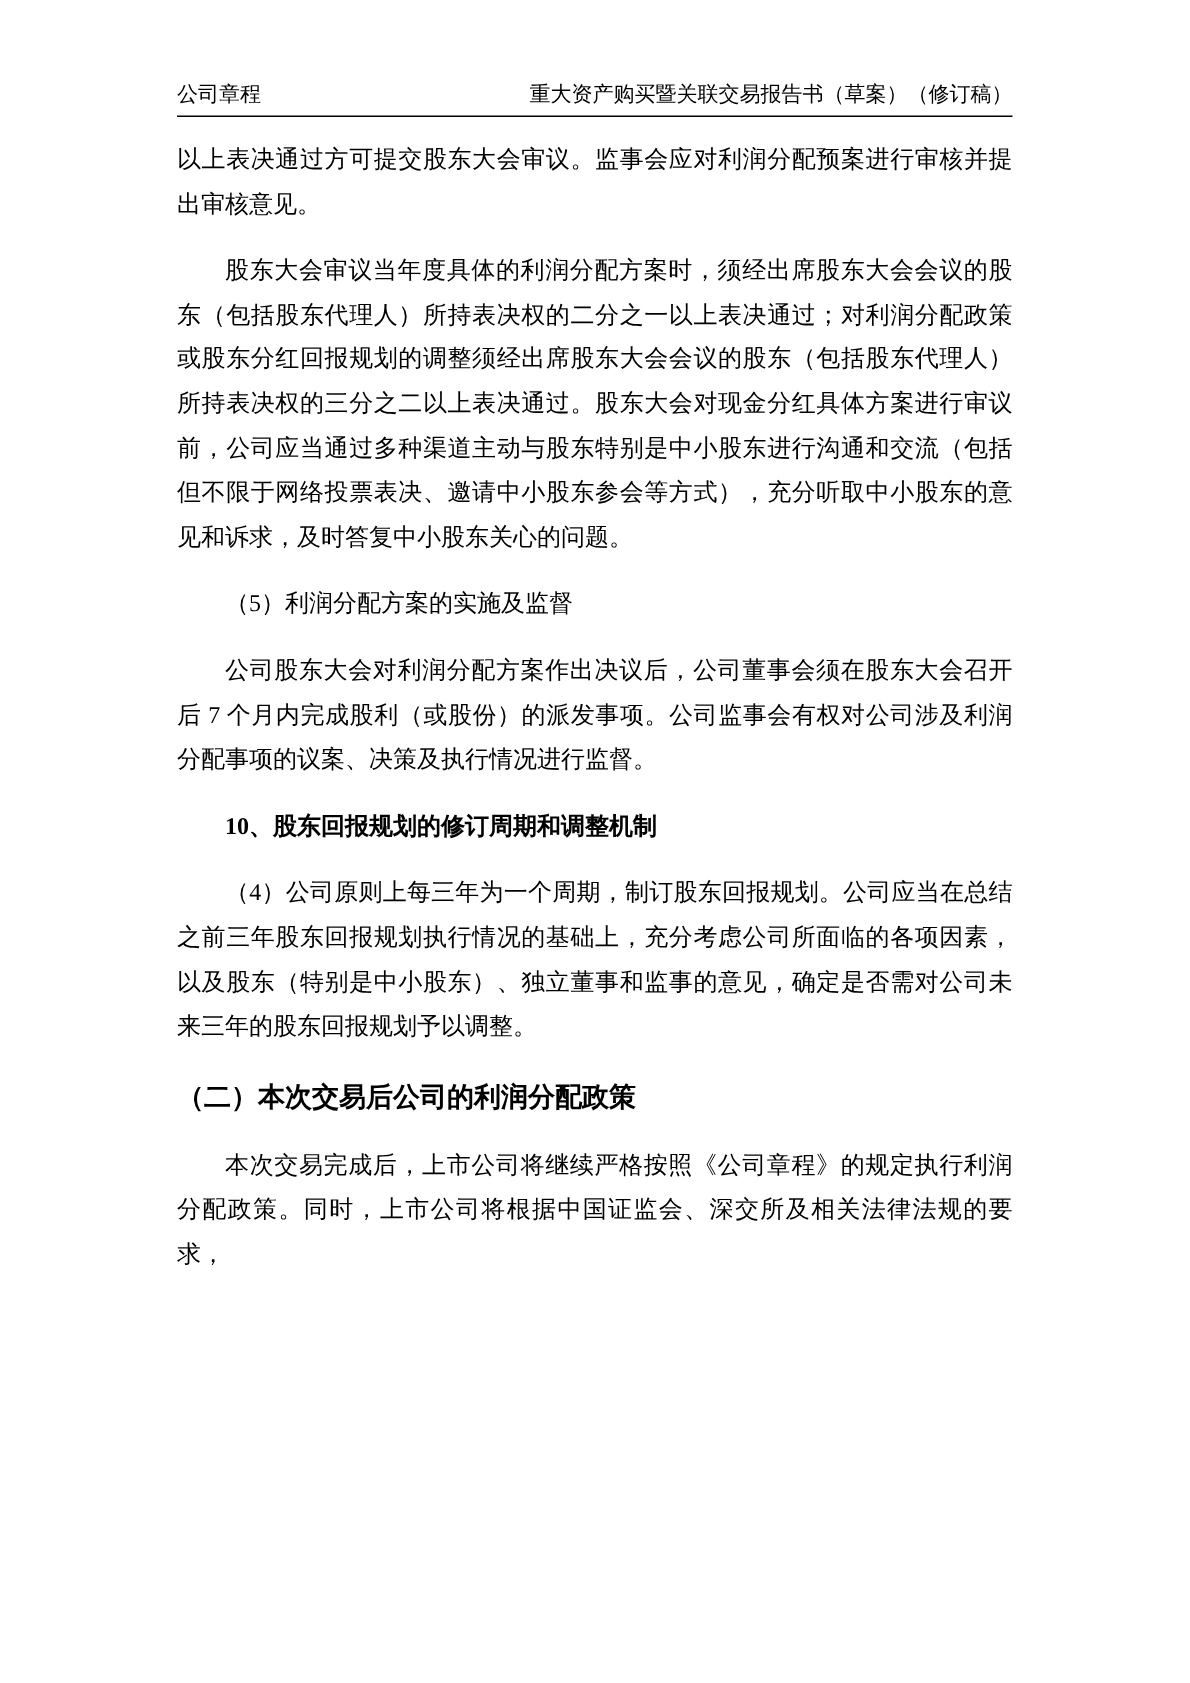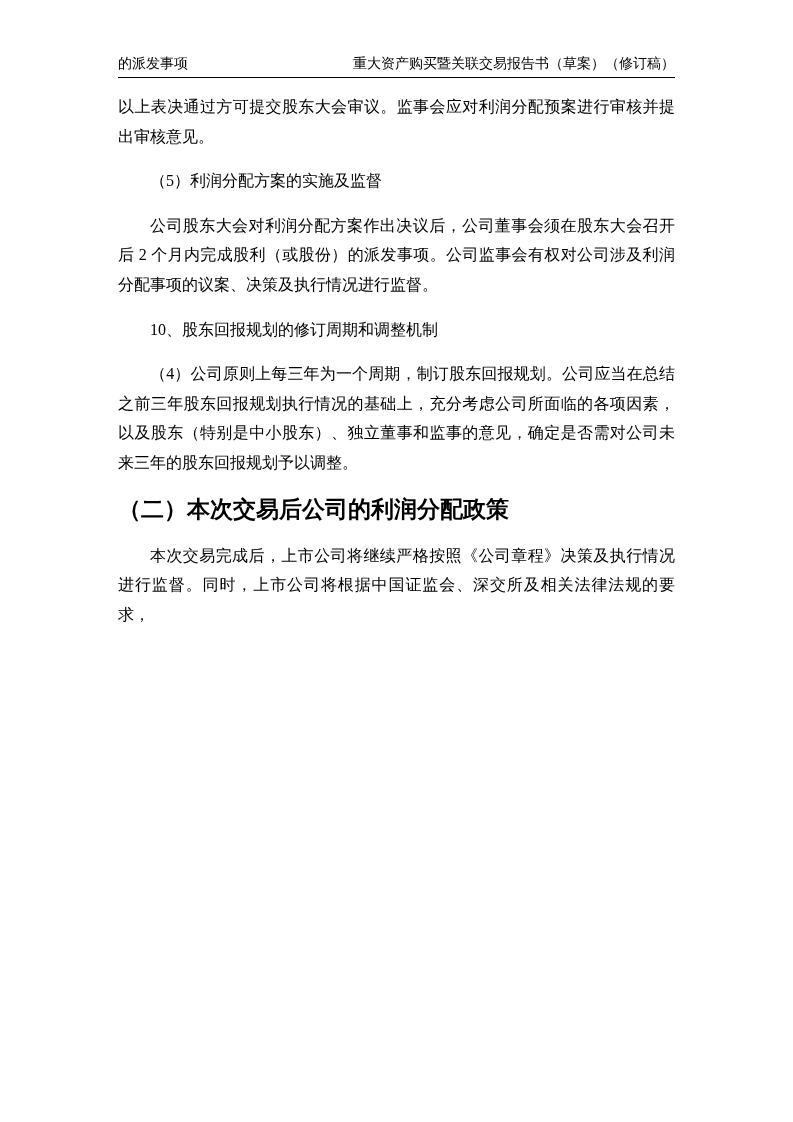--- a/index.html
+++ b/index.html
@@ -42,26 +42,26 @@
     text-justify: inter-ideograph;
   }
   .content p {
     margin: 0 0 15px 0;
     text-indent: 32px;
   }
   .content p.no-indent {
     text-indent: 0;
   }
   .content p.bold-heading {
-    font-weight: normal;
+    font-weight: bold;
   }
   .content p.section-heading {
     font-family: "Liberation Sans", "DejaVu Sans", sans-serif;
     font-weight: bold;
-    font-size: 23px;
+    font-size: 18px;
     line-height: 32px;
     text-indent: 0;
     margin: 4px 0 16px 0;
     text-align: left;
   }
   .footer {
     position: absolute;
     top: 1038px;
     left: 0;
     width: 100%;
@@ -70,40 +70,41 @@
     line-height: 16px;
     padding-left: 44px;
   }
 </style>
 </head>
 <body>
 
 <div class="page">
 
   <div class="header">
-    <span class="left">的派发事项</span>
+    <span class="left">公司章程</span>
     <span class="right">重大资产购买暨关联交易报告书（草案）（修订稿）</span>
   </div>
 
   <div class="content">
     <p class="no-indent">以上表决通过方可提交股东大会审议。监事会应对利润分配预案进行审核并提出审核意见。</p>
 
 
+    <p>股东大会审议当年度具体的利润分配方案时，须经出席股东大会会议的股东（包括股东代理人）所持表决权的二分之一以上表决通过；对利润分配政策或股东分红回报规划的调整须经出席股东大会会议的股东（包括股东代理人）所持表决权的三分之二以上表决通过。股东大会对现金分红具体方案进行审议前，公司应当通过多种渠道主动与股东特别是中小股东进行沟通和交流（包括但不限于网络投票表决、邀请中小股东参会等方式），充分听取中小股东的意见和诉求，及时答复中小股东关心的问题。</p>
 
     <p>（5）利润分配方案的实施及监督</p>
 
-    <p>公司股东大会对利润分配方案作出决议后，公司董事会须在股东大会召开后 2 个月内完成股利（或股份）的派发事项。公司监事会有权对公司涉及利润分配事项的议案、决策及执行情况进行监督。</p>
+    <p>公司股东大会对利润分配方案作出决议后，公司董事会须在股东大会召开后 7 个月内完成股利（或股份）的派发事项。公司监事会有权对公司涉及利润分配事项的议案、决策及执行情况进行监督。</p>
 
     <p class="bold-heading">10、股东回报规划的修订周期和调整机制</p>
 
     <p>（4）公司原则上每三年为一个周期，制订股东回报规划。公司应当在总结之前三年股东回报规划执行情况的基础上，充分考虑公司所面临的各项因素，以及股东（特别是中小股东）、独立董事和监事的意见，确定是否需对公司未来三年的股东回报规划予以调整。</p>
 
 
     <p class="section-heading">（二）本次交易后公司的利润分配政策</p>
 
-    <p>本次交易完成后，上市公司将继续严格按照《公司章程》决策及执行情况进行监督。同时，上市公司将根据中国证监会、深交所及相关法律法规的要求，</p>
+    <p>本次交易完成后，上市公司将继续严格按照《公司章程》的规定执行利润分配政策。同时，上市公司将根据中国证监会、深交所及相关法律法规的要求，</p>
   </div>
 
   <div class="footer">
     <span>305</span>
   </div>
 
 </div>
 
 </body></html>

